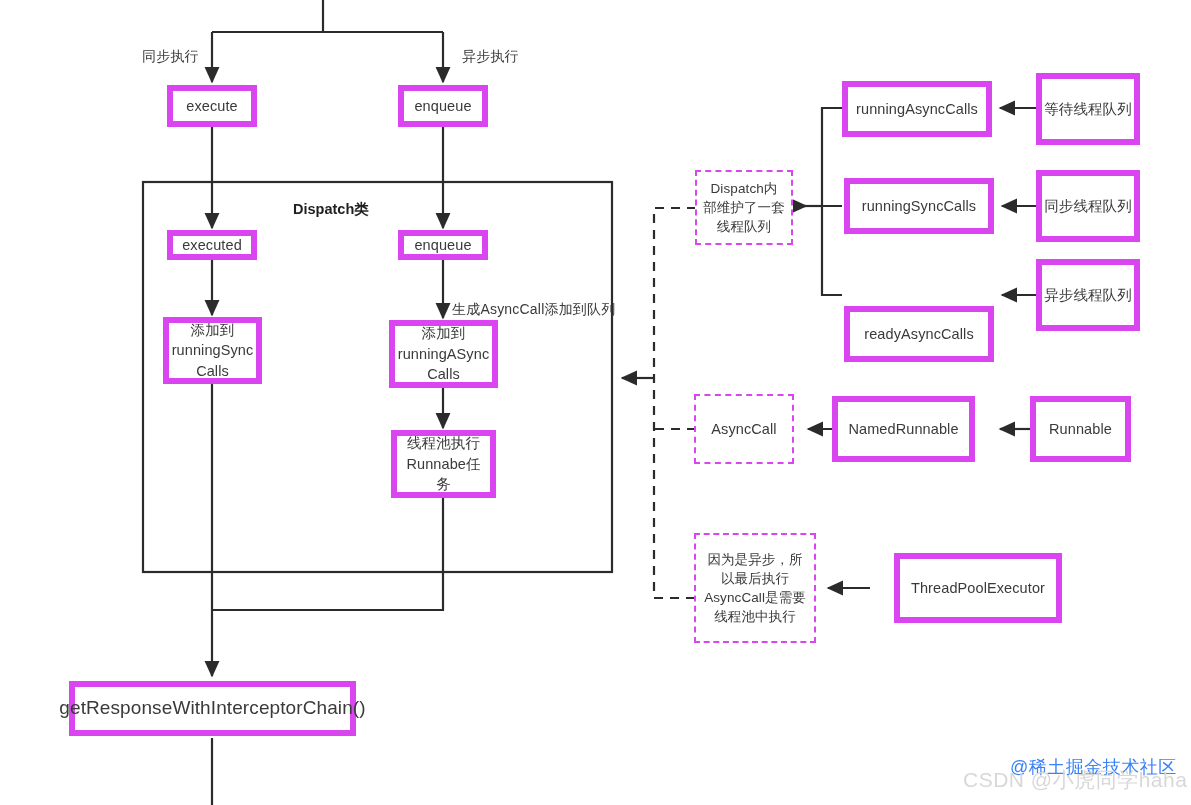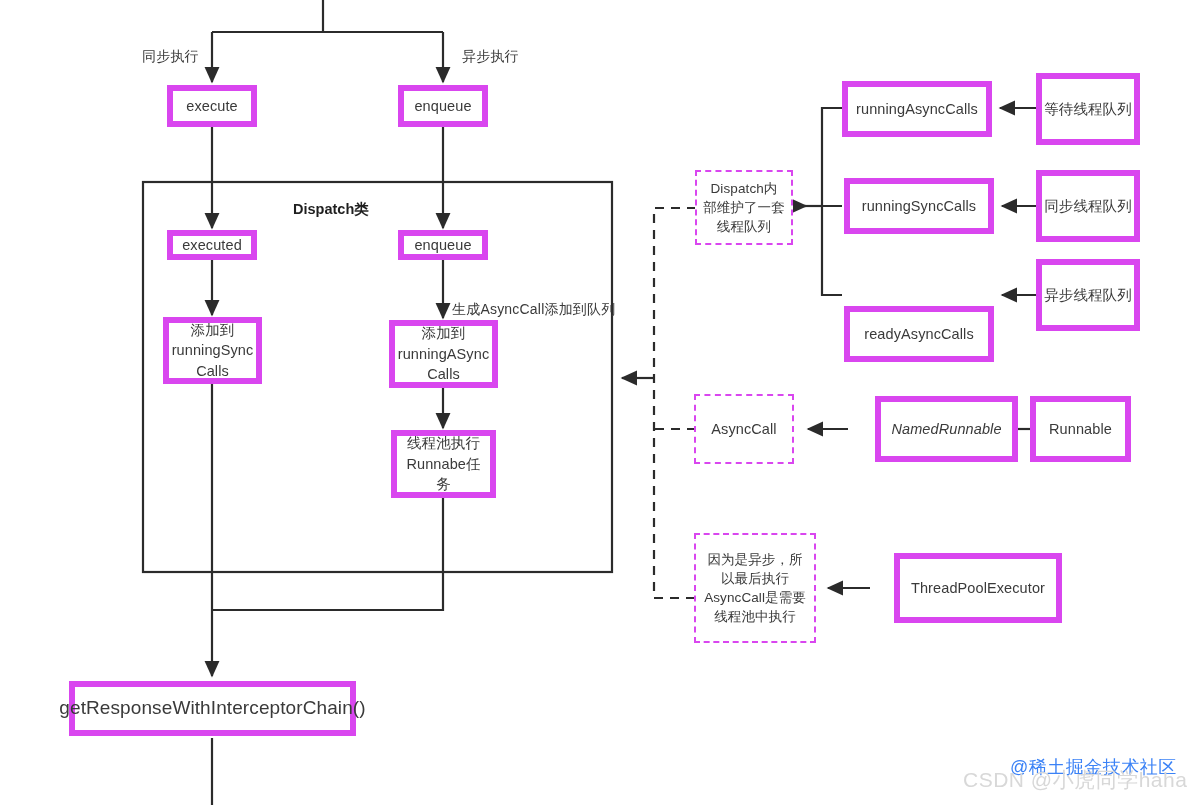--- a/index.html
+++ b/index.html
@@ -158,21 +158,21 @@
 
   <div class="node" style="left:842px; top:81px; width:150px; height:56px;">runningAsyncCalls</div>
   <div class="node" style="left:844px; top:178px; width:150px; height:56px;">runningSyncCalls</div>
   <div class="node" style="left:844px; top:267px; width:150px; height:56px;margin-top:39px;">readyAsyncCalls</div>
 
   <div class="node" style="left:1036px; top:73px; width:104px; height:72px;">等待线程队列</div>
   <div class="node" style="left:1036px; top:170px; width:104px; height:72px;">同步线程队列</div>
   <div class="node" style="left:1036px; top:259px; width:104px; height:72px;">异步线程队列</div>
 
   <div class="node dashed" style="left:694px; top:394px; width:100px; height:70px;">AsyncCall</div>
-  <div class="node" style="left:875px; top:396px; width:143px; height:66px;font-style:italic;">NamedRunnable</div>
+  <div class="node" style="left:832px; top:396px; width:143px; height:66px;">NamedRunnable</div>
   <div class="node" style="left:1030px; top:396px; width:101px; height:66px;">Runnable</div>
 
   <div class="node dashed" style="left:694px; top:533px; width:122px; height:110px; font-size:13.5px;">因为是异步，所
 以最后执行
 AsyncCall是需要
 线程池中执行</div>
   <div class="node" style="left:870px; top:553px; width:168px; height:70px;margin-left:24px;">ThreadPoolExecutor</div>
 
   <div class="watermark wm-a" style="left:1010px; top:755px;">@稀土掘金技术社区</div>
   <div class="watermark wm-b" style="left:963px; top:766px;">CSDN @小虎同学haha</div>

